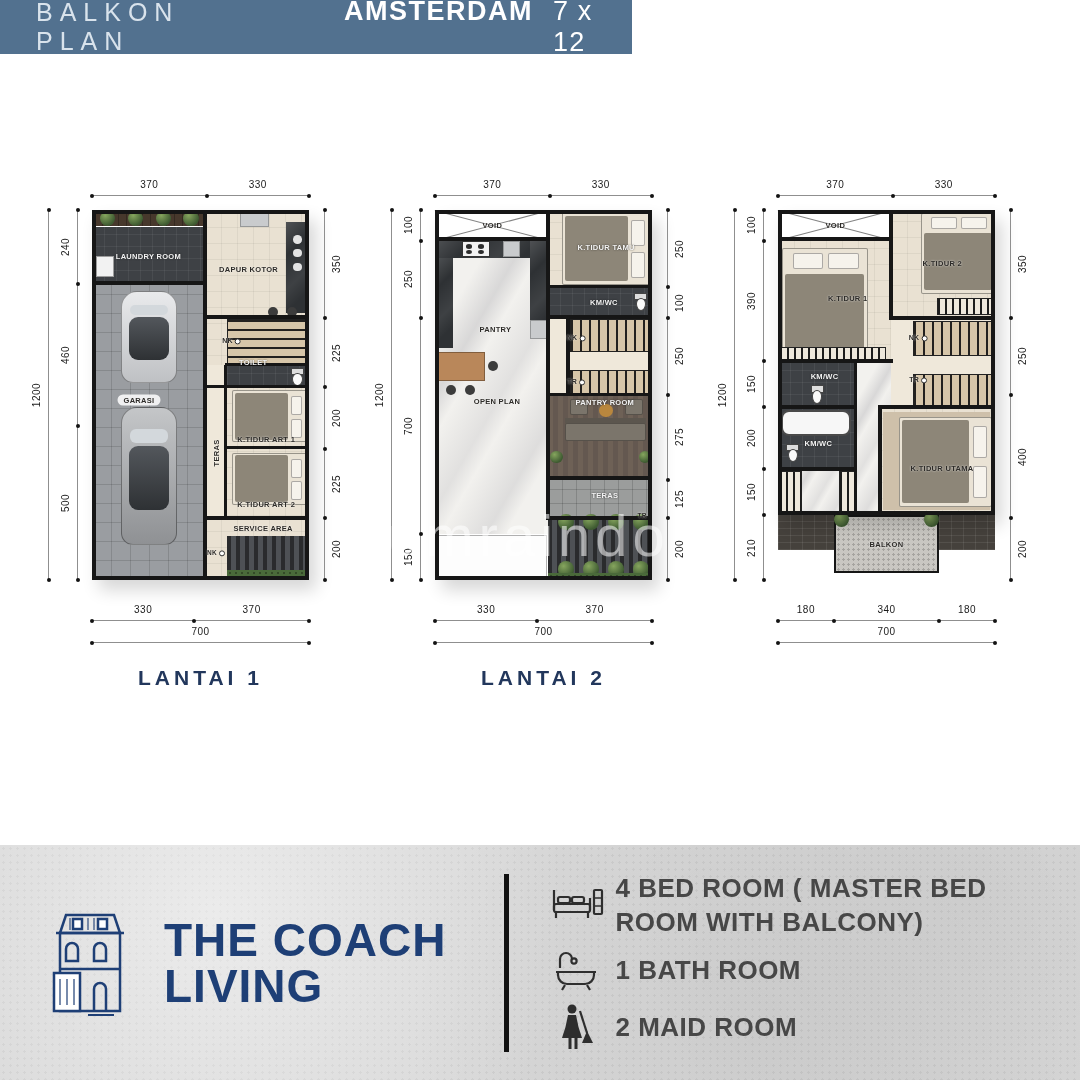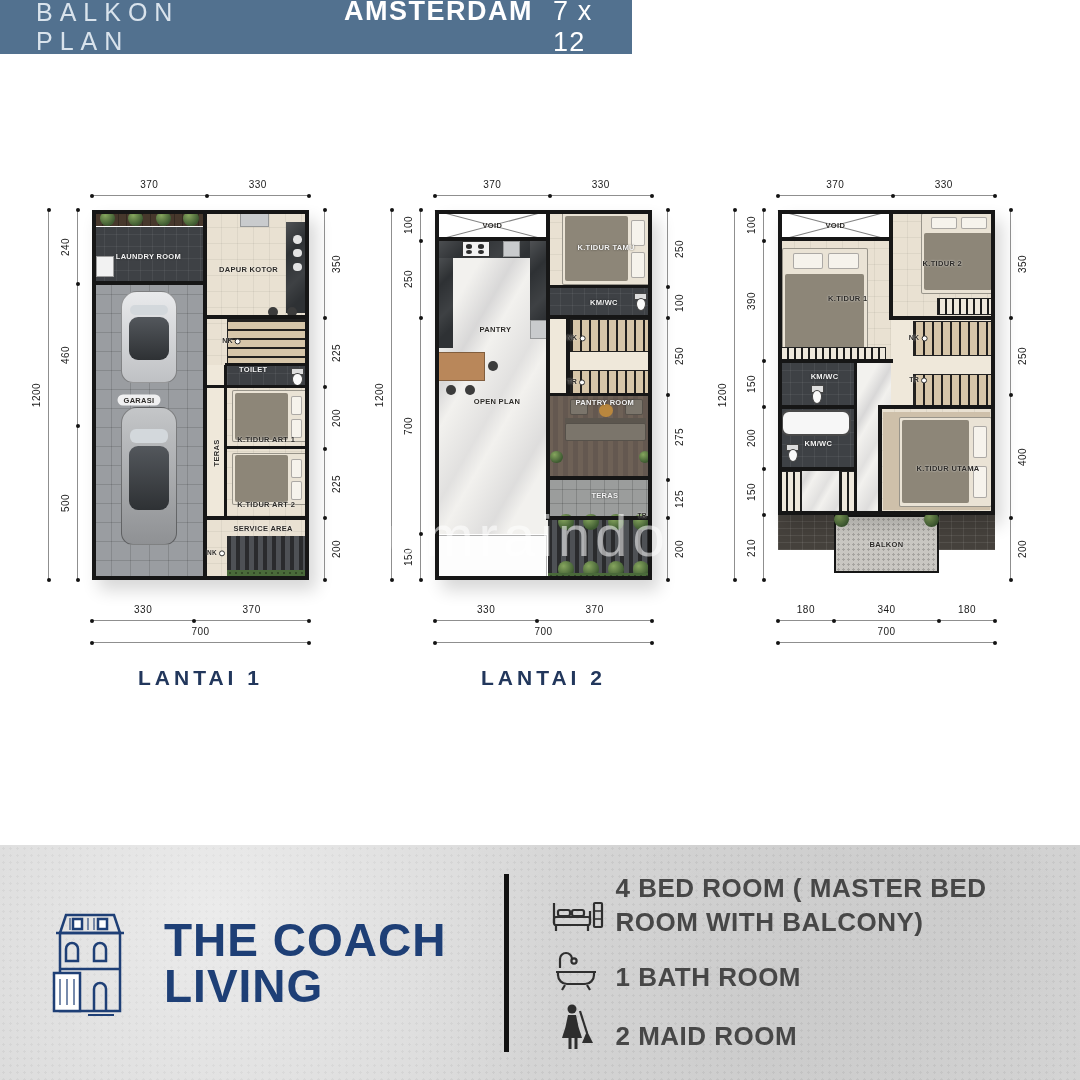--- a/index.html
+++ b/index.html
@@ -85,21 +85,21 @@
       radial-gradient(circle at 70% 80%,rgba(0,0,0,.05),transparent 45%),
       radial-gradient(circle at 90% 20%,rgba(0,0,0,.04),transparent 35%),
       radial-gradient(rgba(0,0,0,.05) 1px,transparent 1.3px);
     background-size:auto,auto,auto,7px 7px;
     display:flex;align-items:center;}
   .logo{margin-left:42px;flex:none;}
   .brand{margin-left:26px;color:var(--navy,#1E3F76);font-size:46px;font-weight:800;line-height:1.0;
     letter-spacing:1px;flex:none;}
   .divider{width:5px;height:178px;background:var(--divider,#121212);margin-left:58px;flex:none;}
   .features{margin-left:28px;display:flex;flex-direction:column;gap:9px;}
-  .feat{display:flex;align-items:flex-end;}
+  .feat{display:flex;align-items:center;}
   .ficon{width:78px;display:flex;justify-content:center;flex:none;}
   .ftext{font-size:26px;font-weight:700;color:var(--ftext,#474747);letter-spacing:.5px;
     line-height:1.3;max-width:460px;}
 </style>
 </head>
 <body style="--header-bg: #52718F; --navy: #1E3F76; --lantai: #22375C; --footer-bg: #D8D8D8; --ftext: #474747; --divider: #121212;">
 
 <div class="header">
   <span class="fp">BALKON PLAN</span>
   <span class="model">
@@ -161,21 +161,21 @@
         <div class="wall" style="position: absolute; left: 110.98px; top: 104.833px; width: 106.02px; height: 3.7px;"></div>
         <div class="wall" style="position: absolute; left: 133.3px; top: 152.933px; width: 83.7px; height: 3.08333px;"></div>
         <div class="wall" style="position: absolute; left: 110.98px; top: 174.517px; width: 106.02px; height: 3.7px;"></div>
         <div class="wall" style="position: absolute; left: 133.3px; top: 235.567px; width: 83.7px; height: 3.7px;"></div>
         <div class="wall" style="position: absolute; left: 110.98px; top: 306.483px; width: 106.02px; height: 3.7px;"></div>
         <div class="wall" style="position: absolute; left: 132.06px; top: 154.783px; width: 3.1px; height: 153.55px;"></div>
         <div class="outer" style="position: absolute; left: 0px; top: 0px; width: 217px; height: 370px;"></div>
         <div class="plabel light" style="position: absolute; left: 56.42px; top: 45.6333px;">LAUNDRY ROOM</div>
         <div class="plabel" style="position: absolute; left: 156.55px; top: 59.2px;">DAPUR KOTOR</div>
         <div class="plabel" style="position: absolute; left: 139.5px; top: 131.042px; font-size: 7px;">NK<span class="mark"></span></div>
-        <div class="plabel light" style="position: absolute; left: 161.2px; top: 159px;">TOILET</div>
+        <div class="plabel light" style="position: absolute; left: 161.2px; top: 152px;">TOILET</div>
         <div class="plabel vertical" style="position: absolute; left: 124px; top: 242.967px;">TERAS</div>
         <div class="plabel" style="position: absolute; left: 174.22px; top: 228.783px;">K.TIDUR ART 1</div>
         <div class="plabel" style="position: absolute; left: 174.22px; top: 293.533px;">K.TIDUR ART 2</div>
         <div class="plabel" style="position: absolute; left: 171.12px; top: 317.583px;">SERVICE AREA</div>
         <div class="plabel" style="position: absolute; left: 124px; top: 342.867px; font-size: 6.5px;">NK<span class="mark"></span></div>
         <div class="plabel pill" style="position: absolute; left: 47px; top: 189.933px;">GARASI</div>
       </div>
       <div class="dimline" style="position: absolute; left: 60px; top: 15px; width: 217px; height: 1px;"></div>
       <div class="dot" style="position: absolute; left: 60px; top: 15.5px;"></div>
       <div class="dot" style="position: absolute; left: 174.7px; top: 15.5px;"></div>
@@ -403,21 +403,21 @@
         <div class="wall" style="position: absolute; left: 0px; top: 300.933px; width: 59.52px; height: 4.31667px;"></div>
         <div class="wall" style="position: absolute; left: 157.48px; top: 300.933px; width: 59.52px; height: 4.31667px;"></div>
         <div class="outer" style="position: absolute; left: 0px; top: 0px; width: 217px; height: 305.25px;"></div>
         <div class="plabel" style="position: absolute; left: 57.35px; top: 14.8px;">VOID</div>
         <div class="plabel" style="position: absolute; left: 69.75px; top: 87.875px;">K.TIDUR 1</div>
         <div class="plabel" style="position: absolute; left: 164.3px; top: 53.0333px;">K.TIDUR 2</div>
         <div class="plabel light" style="position: absolute; left: 46.5px; top: 165.883px;">KM/WC</div>
         <div class="plabel" style="position: absolute; left: 140.12px; top: 127.958px; font-size: 7px;">NK<span class="mark"></span></div>
         <div class="plabel" style="position: absolute; left: 140.12px; top: 170.2px; font-size: 7px;">TR<span class="mark"></span></div>
         <div class="plabel light" style="position: absolute; left: 40.3px; top: 233.1px;">KM/WC</div>
-        <div class="plabel" style="position: absolute; left: 170px; top: 258.383px;">K.TIDUR UTAMA</div>
+        <div class="plabel" style="position: absolute; left: 164px; top: 258.383px;">K.TIDUR UTAMA</div>
         <div class="plabel" style="position: absolute; left: 108.5px; top: 333.617px;">BALKON</div>
       </div>
       <div class="dimline" style="position: absolute; left: 60px; top: 15px; width: 217px; height: 1px;"></div>
       <div class="dot" style="position: absolute; left: 60px; top: 15.5px;"></div>
       <div class="dot" style="position: absolute; left: 174.7px; top: 15.5px;"></div>
       <div class="dimlabel" style="position: absolute; left: 117.35px; top: 4px;">370</div>
       <div class="dot" style="position: absolute; left: 277px; top: 15.5px;"></div>
       <div class="dimlabel" style="position: absolute; left: 225.85px; top: 4px;">330</div>
       <div class="dimline" style="position: absolute; left: 60px; top: 440px; width: 217px; height: 1px;"></div>
       <div class="dot" style="position: absolute; left: 60px; top: 440.5px;"></div>

